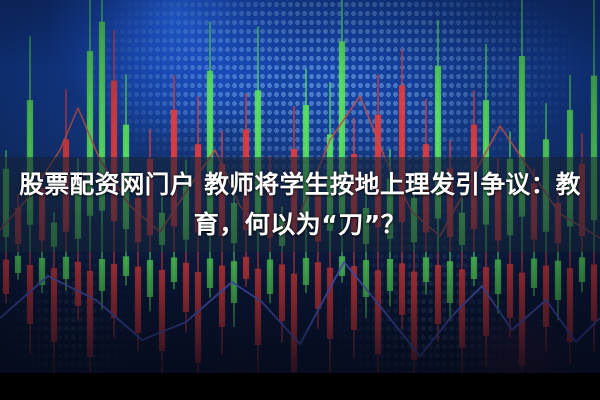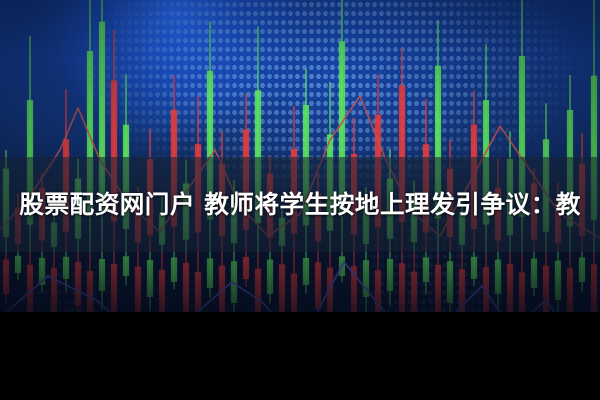--- a/index.html
+++ b/index.html
@@ -1,21 +1,21 @@
 <!DOCTYPE html>
 <html lang="zh-CN"><head>
 <meta charset="utf-8">
 <title>Stock Banner</title>
 <style>
   html,body{margin:0;padding:0;background:#000;}
   *{box-sizing:border-box;}
 
   #banner{
     position:relative;
-    width:600px;height:312px;
+    width:600px;height:373px;
     overflow:hidden;
     font-family:"DejaVu Sans","Liberation Sans",sans-serif;
     background:#4d7c0f;
   }
 
   
   .layer{position:absolute;inset:0;}
 
   
   #bg-base{
@@ -311,15 +311,16 @@
       </g>
     <polyline id="upper-trend" fill="none" stroke-width="1.6" stroke-linejoin="round" clip-path="url(#clipUpper)" opacity=".9" points="0,230 30,196 60,150 78,108 100,160 130,206 160,232 190,186 215,150 240,206 268,236 300,214 330,140 360,96 385,158 412,212 440,236 470,182 500,126 530,170 560,214 600,238" stroke="#c0504a"></polyline>
     <polyline id="lower-wave" fill="none" stroke-width="1.8" stroke-linejoin="round" opacity=".95" points="0,318 48,276 96,300 142,340 186,322 232,282 262,302 300,344 344,262 380,306 420,356 452,316 482,286 512,330 546,300 576,342 600,318" stroke="#5b62d8"></polyline>
   </svg>
 
   <div class="layer" id="bg-bloom"></div>
   <div class="layer" id="bg-vignette"></div>
 
   <div id="headline-band">
     <div class="headline-line" id="headline-line-1">股票配资网门户 教师将学生按地上理发引争议：教</div>
+    <div class="headline-line" id="headline-line-2">育，何以为“刀”？</div>
   </div>
 
 </div>
 
 </body></html>

